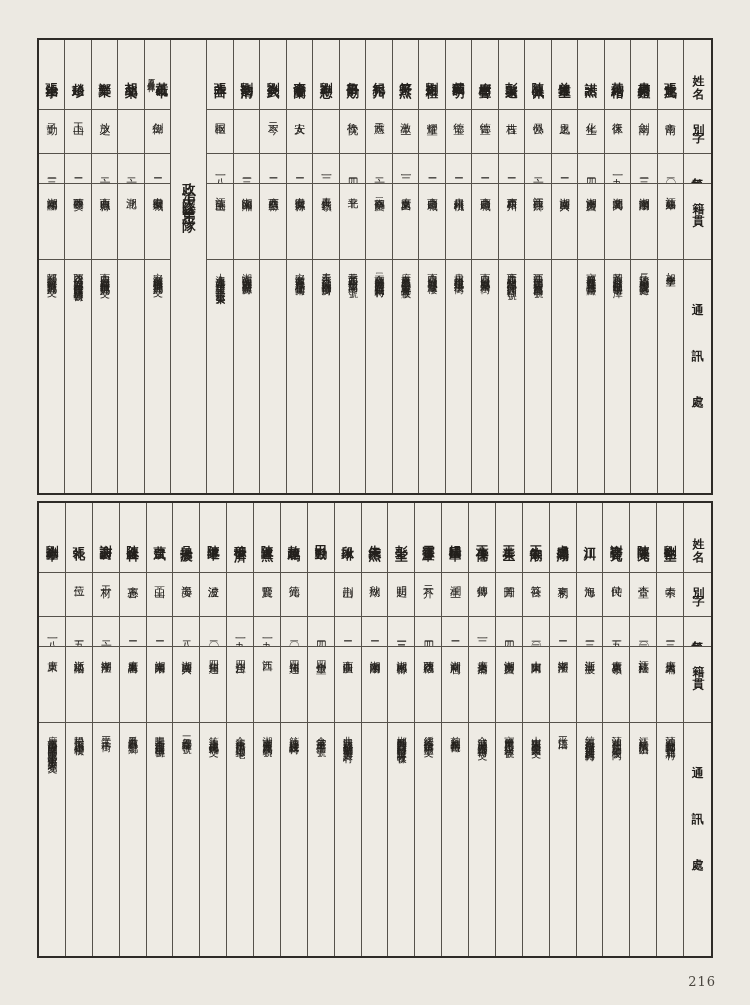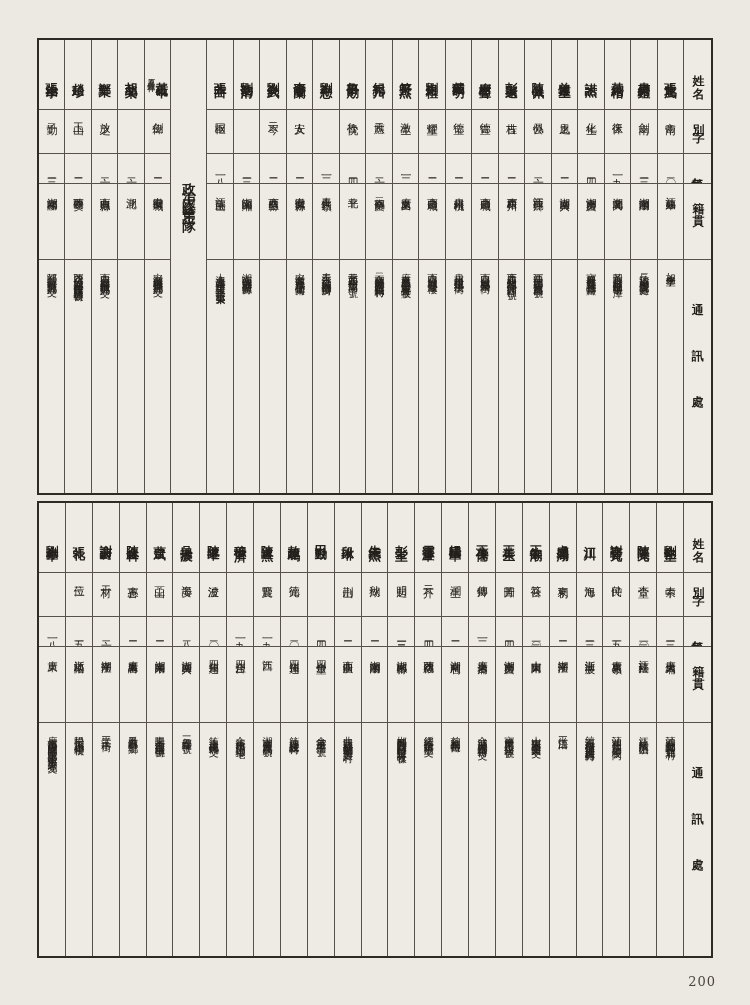--- a/index.html
+++ b/index.html
@@ -926,14 +926,14 @@
           </div>
           <div class="cell c-native">
             <div class="vtxt">廣東</div>
           </div>
           <div class="cell c-addr">
             <div class="vtxt">廣州市黄沙中國國民黨第十區黨部梁之光交</div>
           </div>
         </div>
       </div>
   </div>
-  <div class="page-num">200</div>
+  <div class="page-num">216</div>
 </div>
 
 </body></html>

